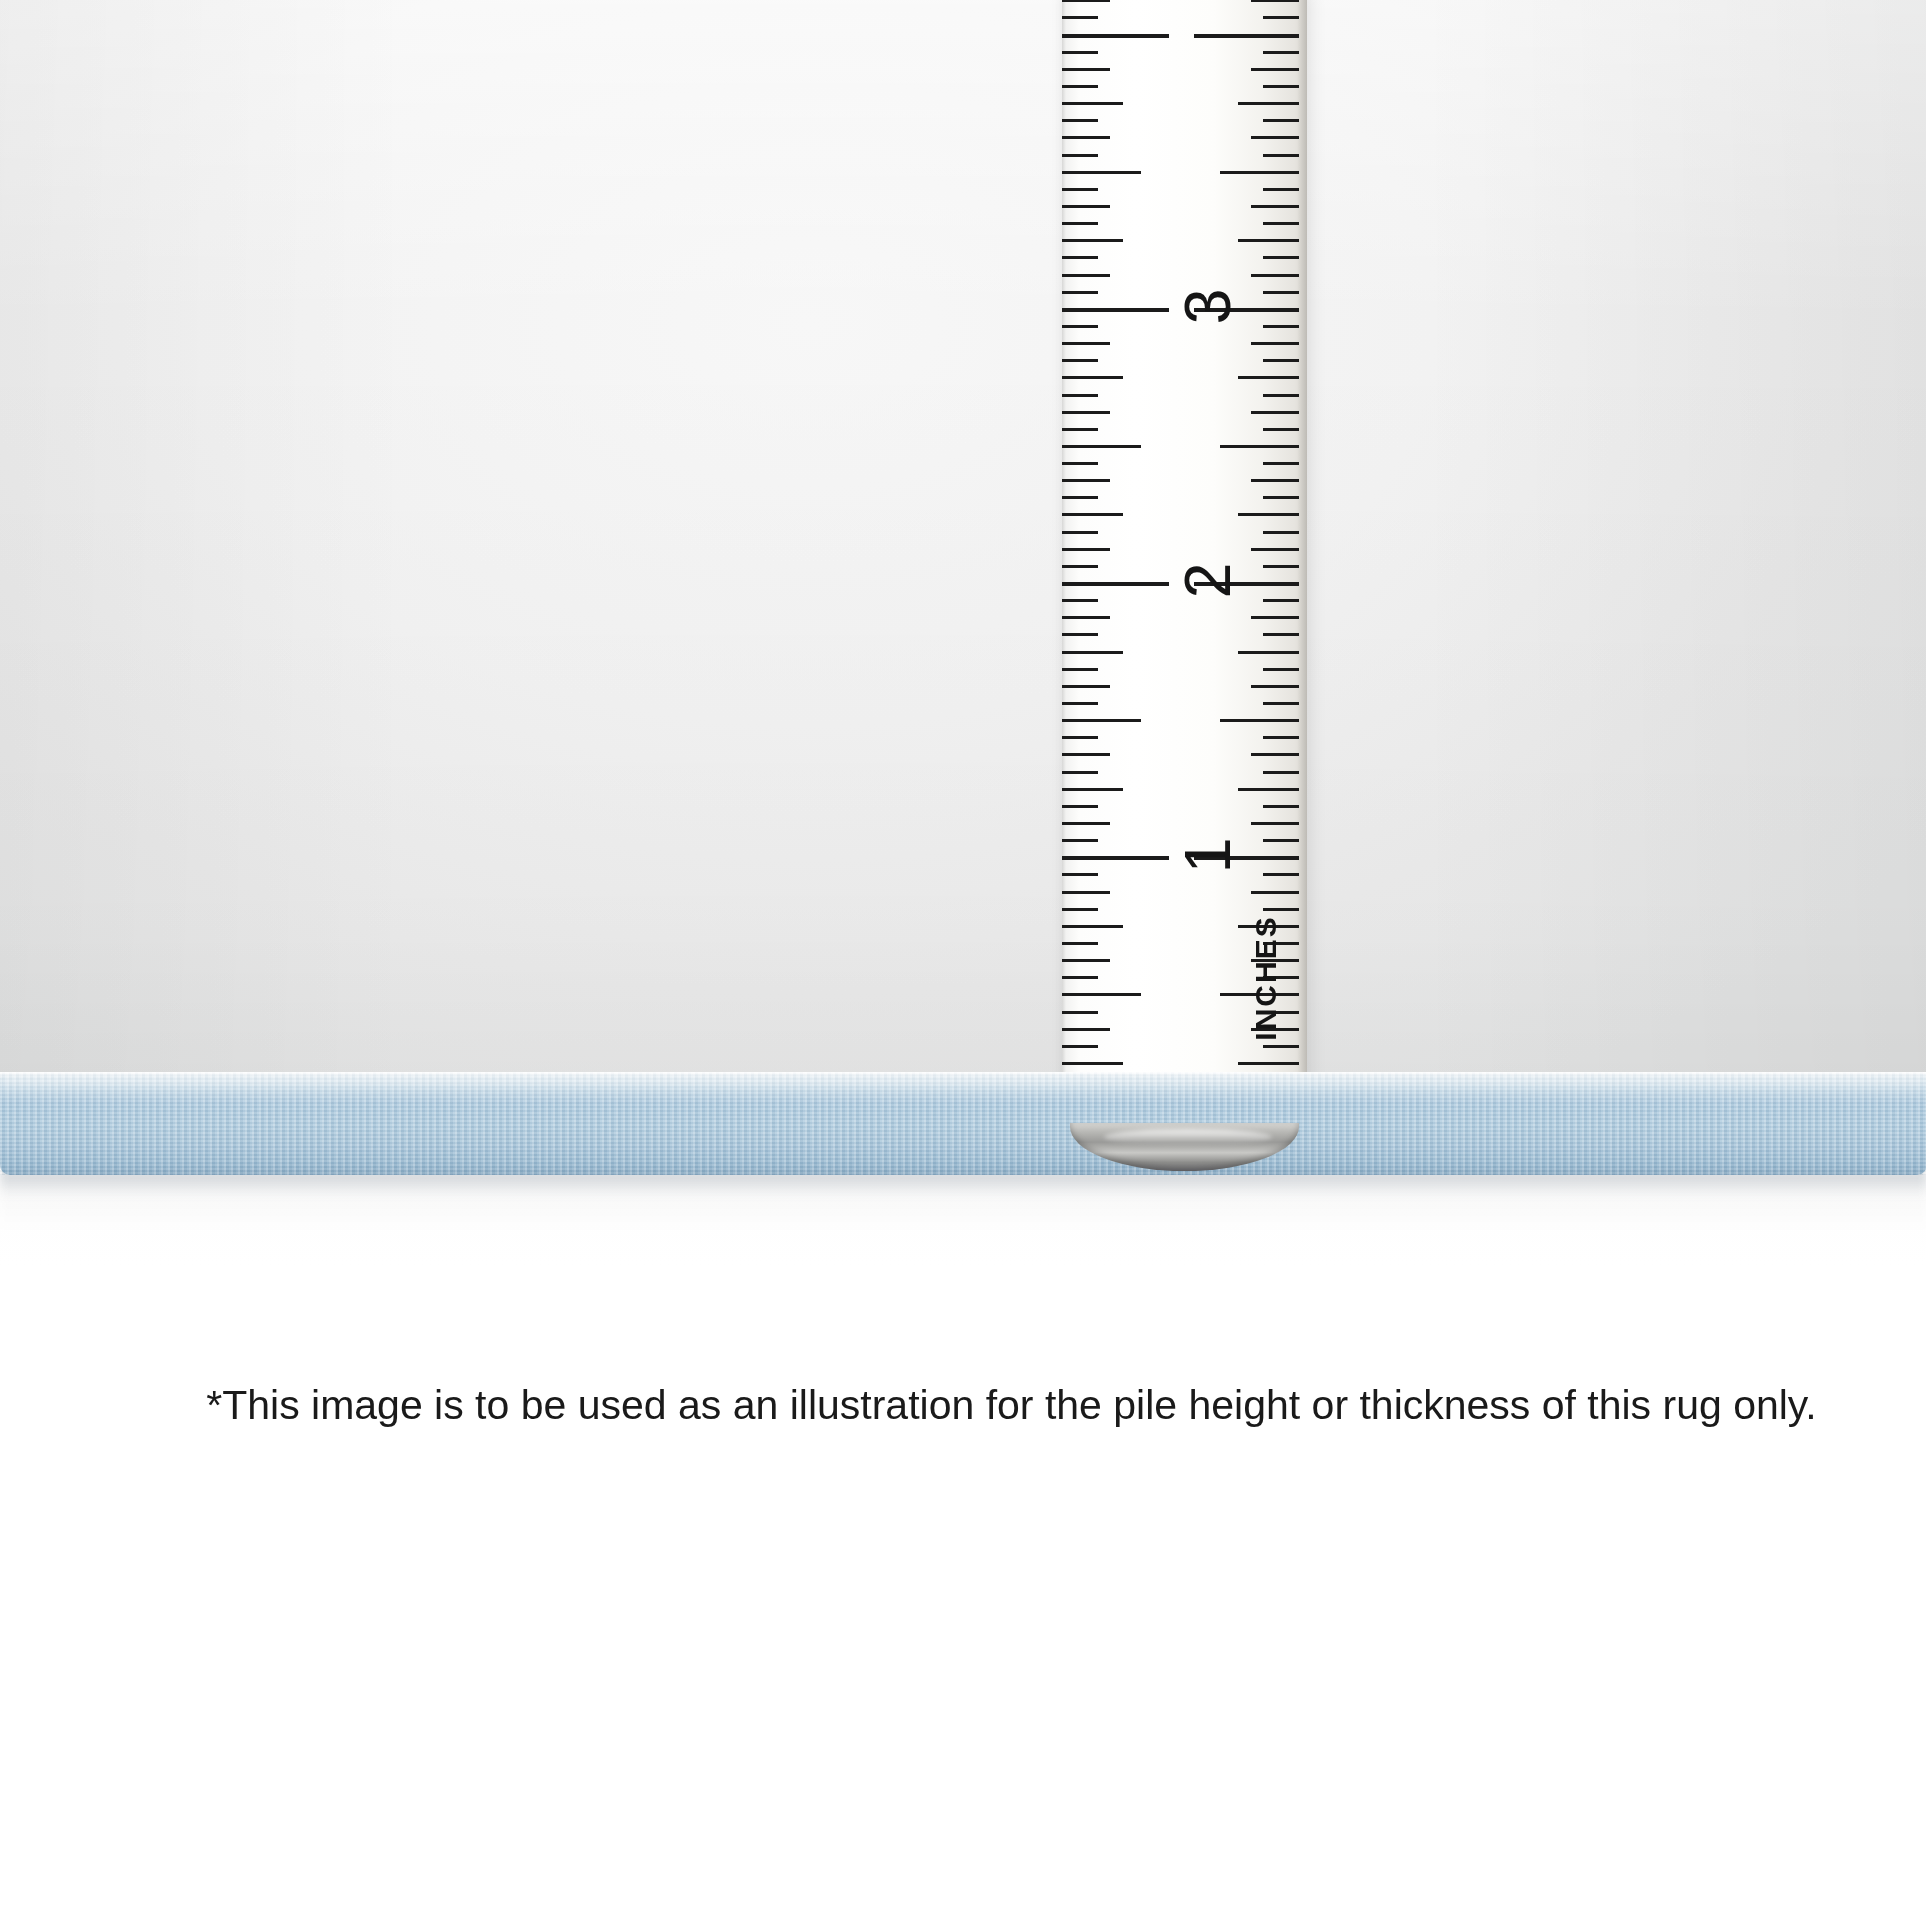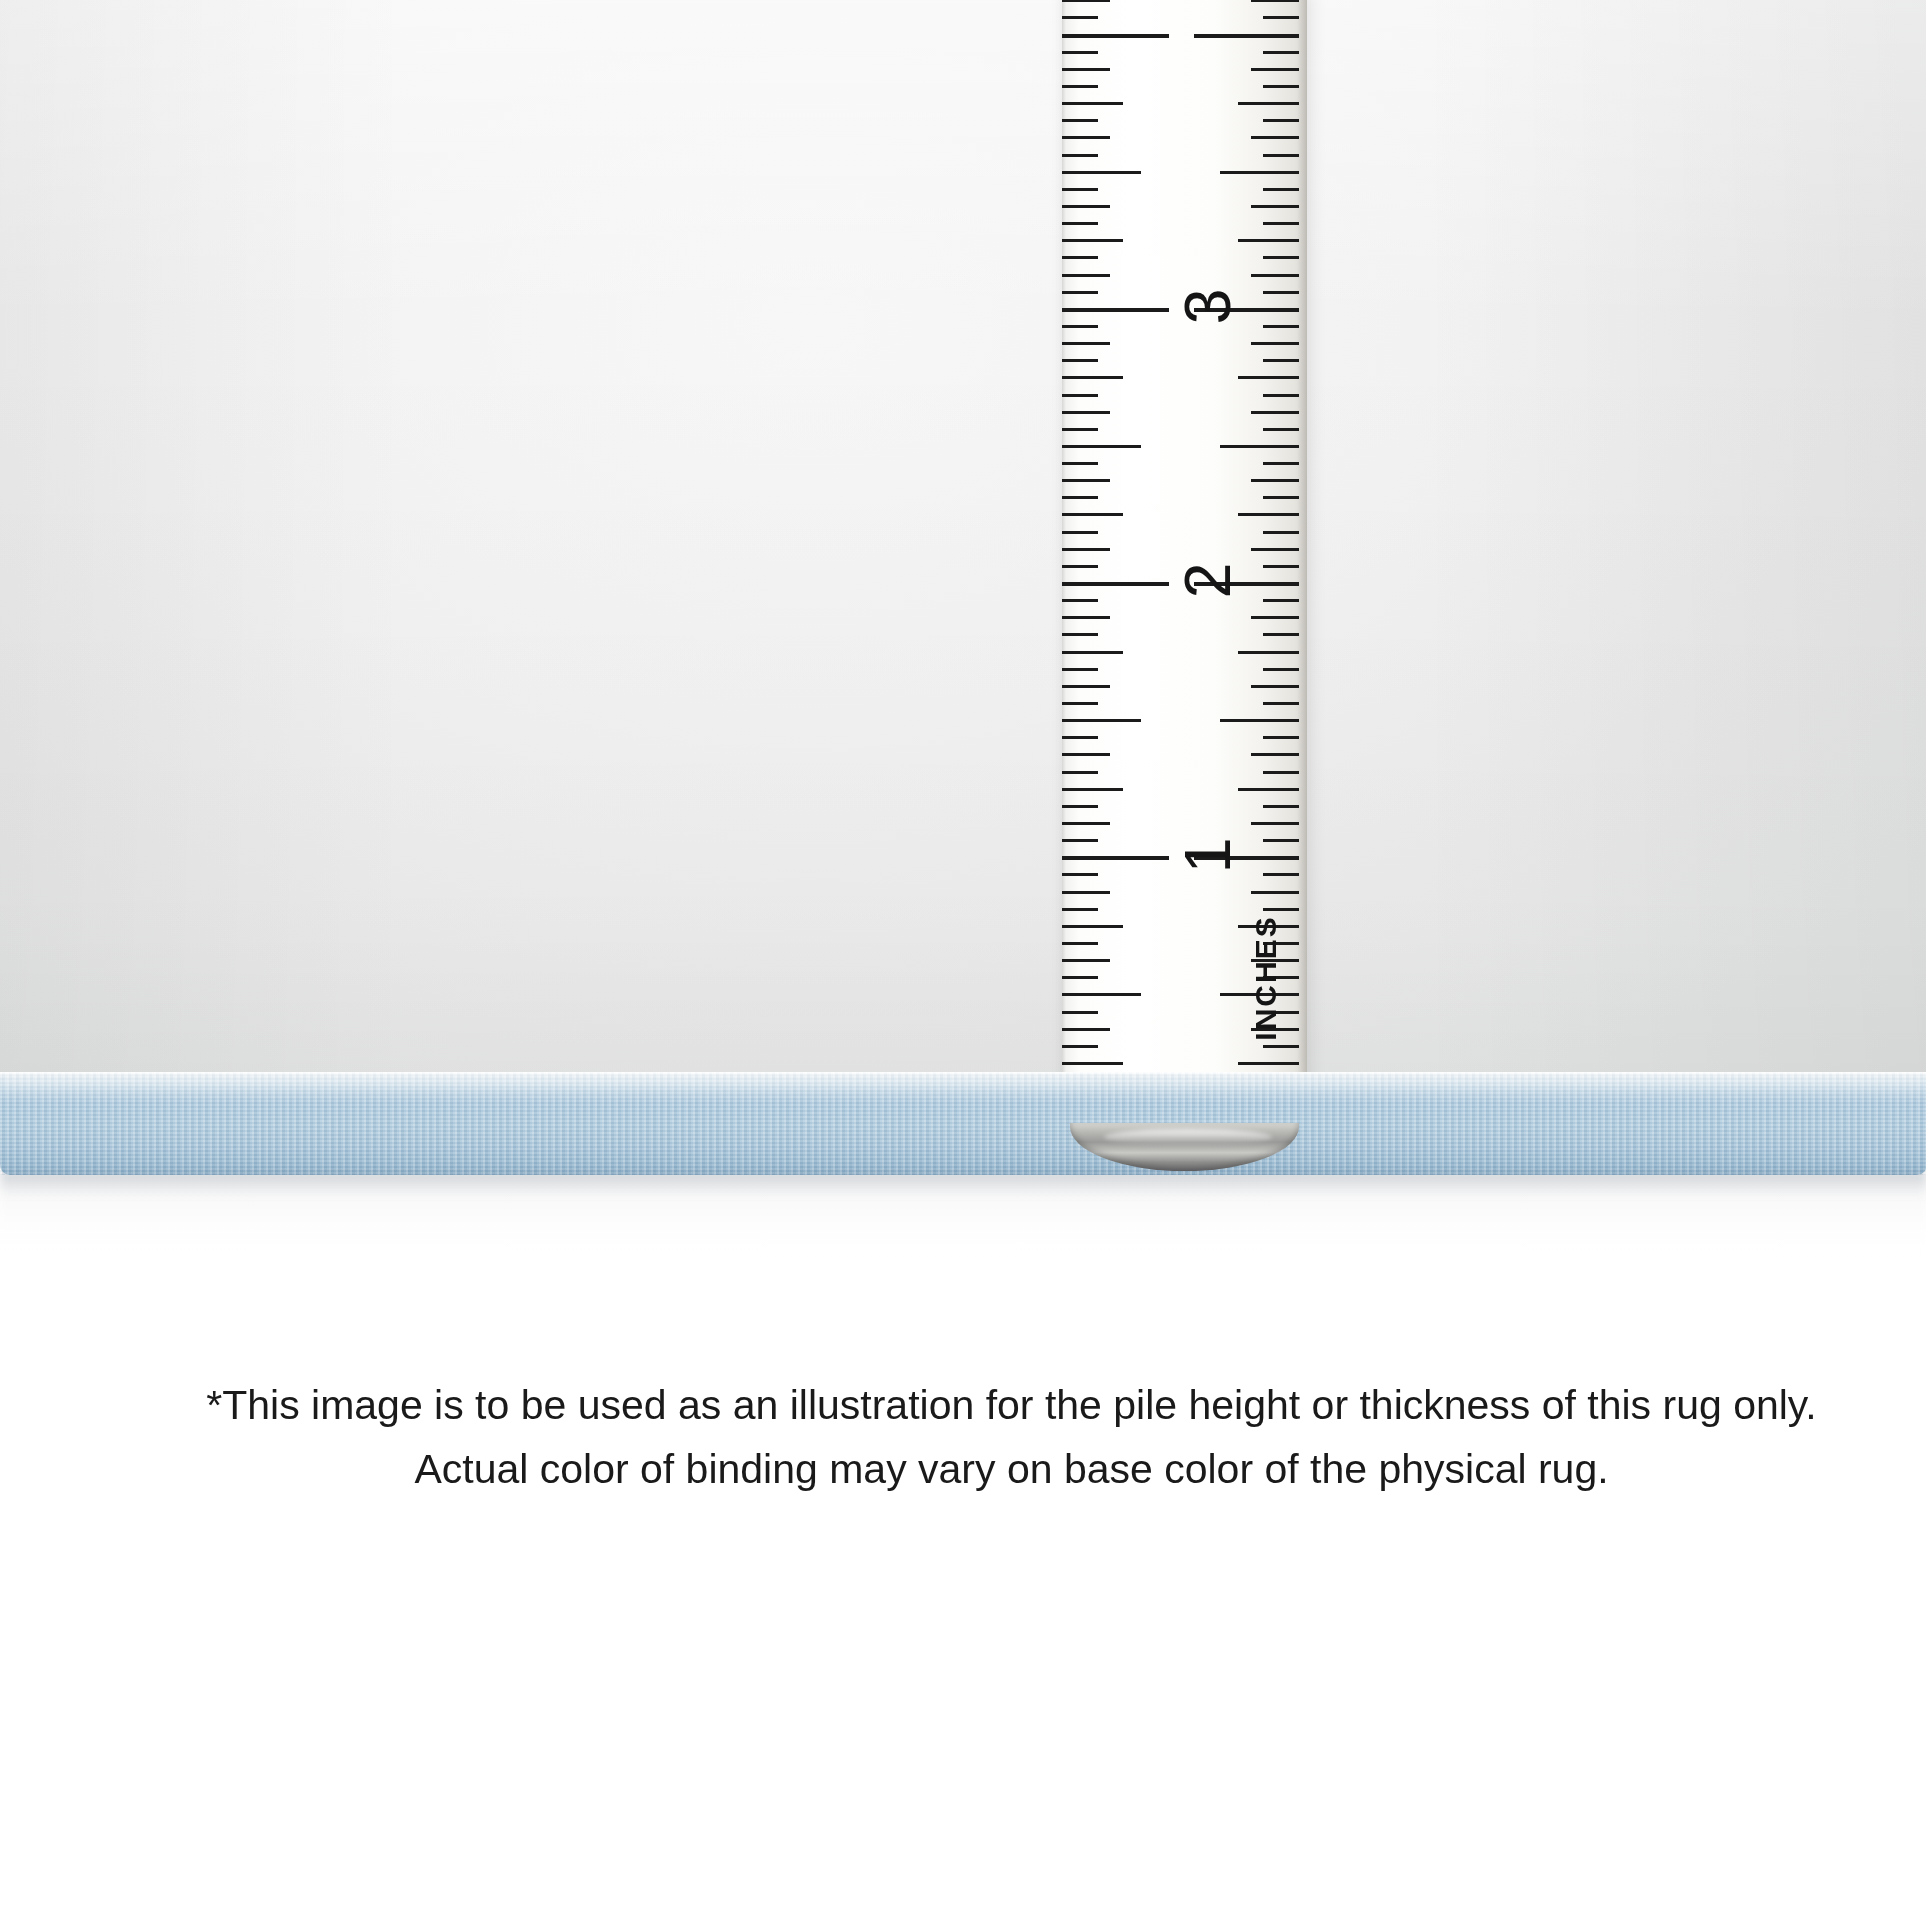--- a/index.html
+++ b/index.html
@@ -460,17 +460,16 @@
   <div class="ruler-tip">
     <div class="ruler-tip-metal">
       <div class="ruler-tip-gloss"></div>
     </div>
   </div>
 
   <div class="floor-shadow"></div>
 
   <div class="caption">
     <span class="line">*This image is to be used as an illustration for the pile height or thickness of this rug only.</span>
-    <span class="line">Actual color of binding may vary on base color of the physical rug.</span>
   </div>
 
 </div>
 
 
 </body></html>

